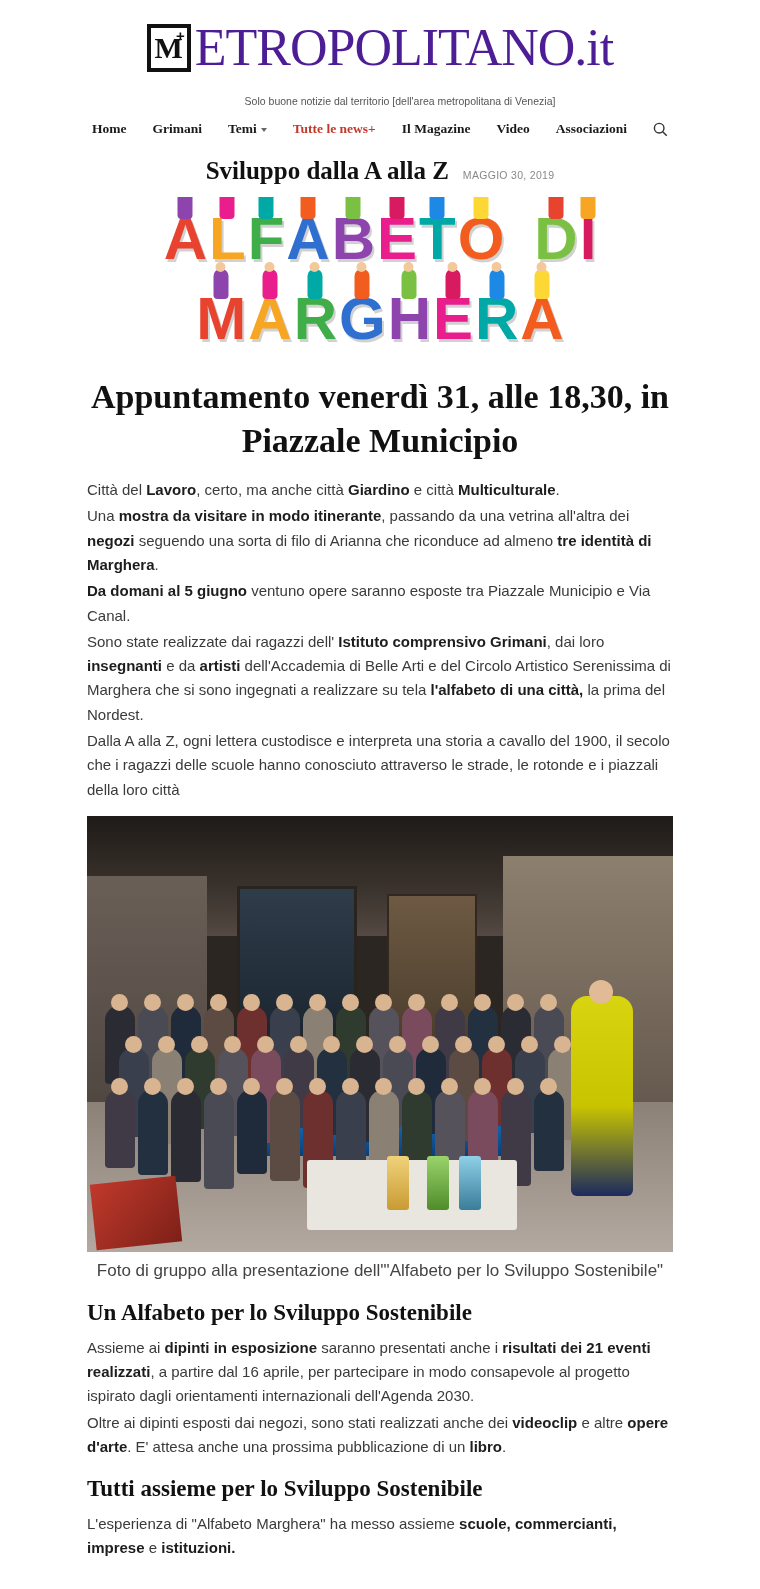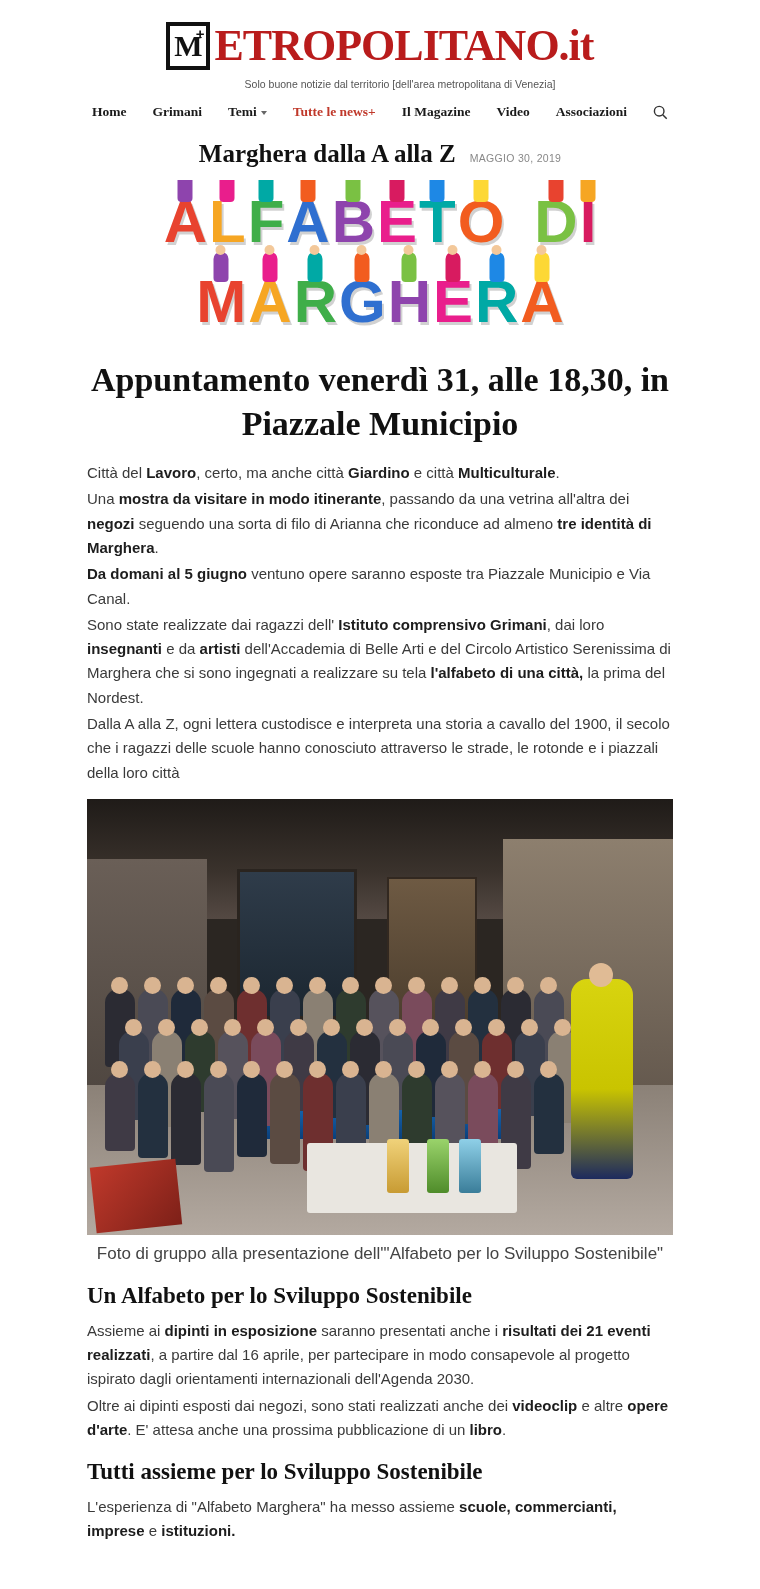--- a/index.html
+++ b/index.html
@@ -40,31 +40,31 @@
   .logo-mark .plus {
     position: absolute;
     right: 2px; top: 0px;
     font-size: 15px;
     font-weight: 700;
     color: #111;
     line-height: 1;
   }
   .logo-word {
     font-family: "Liberation Serif", serif;
-    font-weight: 700;
-    font-size: 44px;
+    font-weight: 400;
+    font-size: 52px;
     letter-spacing: -1px;
-    color: #b91c1c;
+    color: #4c1d95;
     line-height: 1;
     white-space: nowrap;
   }
   .tagline {
     font-size: 10.5px;
     color: #555;
-    margin-top: 8px;
+    margin-top: 21px;
     font-family: "Liberation Sans", sans-serif;
     padding-left: 40px;
   }
 
   
   nav.main-nav {
     display: flex;
     align-items: center;
     justify-content: center;
     gap: 26px;
@@ -325,21 +325,21 @@
       </span>
       <span class="search-icon-btn" title="Cerca">
         <svg width="15" height="15" viewBox="0 0 16 16">
           <circle cx="6.6" cy="6.6" r="5.1" fill="none" stroke="#333" stroke-width="1.5"></circle>
           <line x1="10.4" y1="10.4" x2="14.6" y2="14.6" stroke="#333" stroke-width="1.6"></line>
         </svg>
       </span>
     </nav>
 
   <div class="article-head">
-    <div class="article-kicker">Marghera dalla A alla Z</div>
+    <div class="article-kicker">Sviluppo dalla A alla Z</div>
     <div class="article-date">MAGGIO 30, 2019</div>
   </div>
 
   <div class="banner" id="banner">
       <div class="row">
         <span class="lt" style="color: rgb(232, 67, 47);">A<span class="kid" style="background: rgb(142, 68, 173);"></span></span>
         <span class="lt" style="color: rgb(246, 166, 35);">L<span class="kid" style="background: rgb(233, 30, 140);"></span></span>
         <span class="lt" style="color: rgb(63, 174, 73);">F<span class="kid" style="background: rgb(0, 169, 165);"></span></span>
         <span class="lt" style="color: rgb(47, 111, 208);">A<span class="kid" style="background: rgb(242, 92, 31);"></span></span>
         <span class="lt" style="color: rgb(142, 68, 173);">B<span class="kid" style="background: rgb(122, 193, 67);"></span></span>

